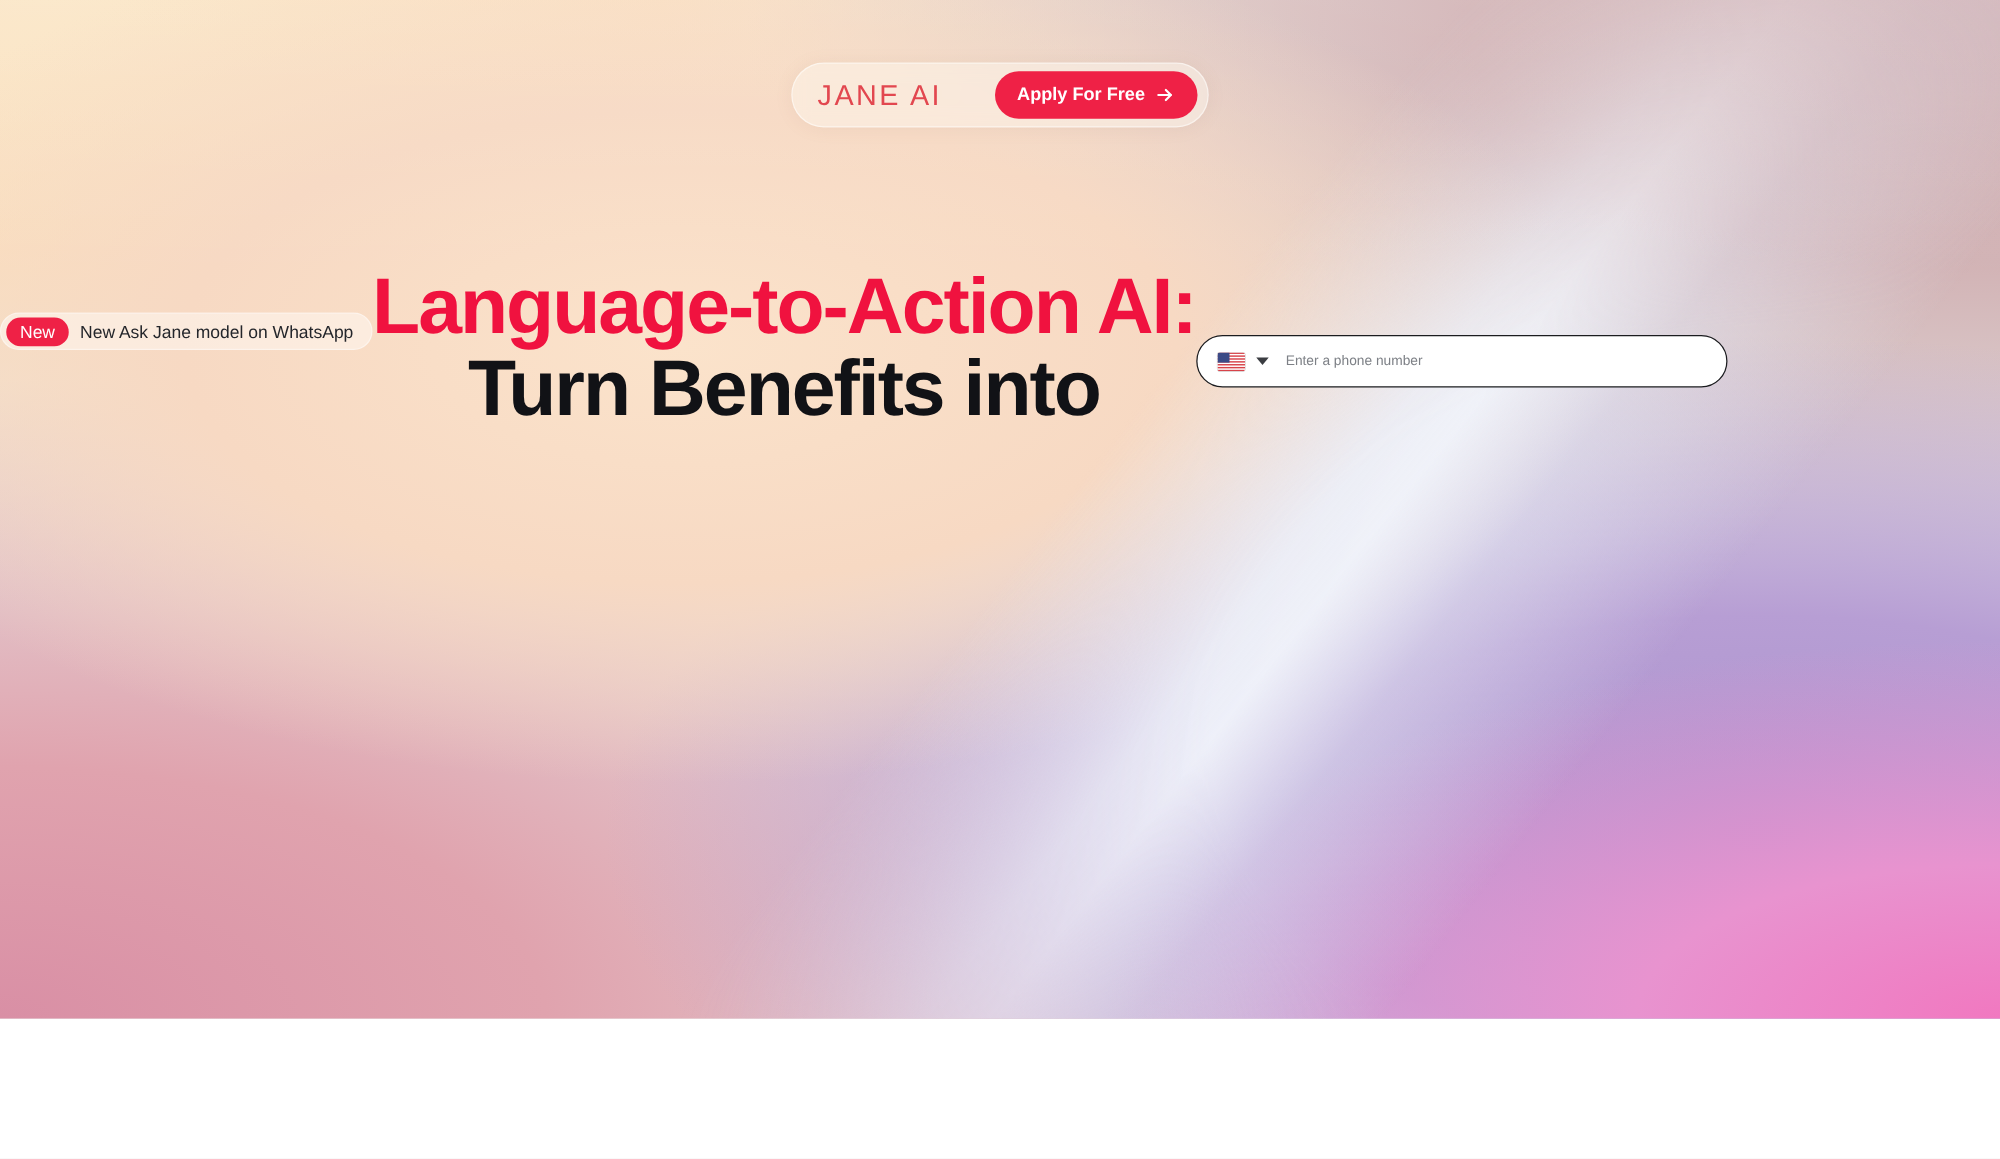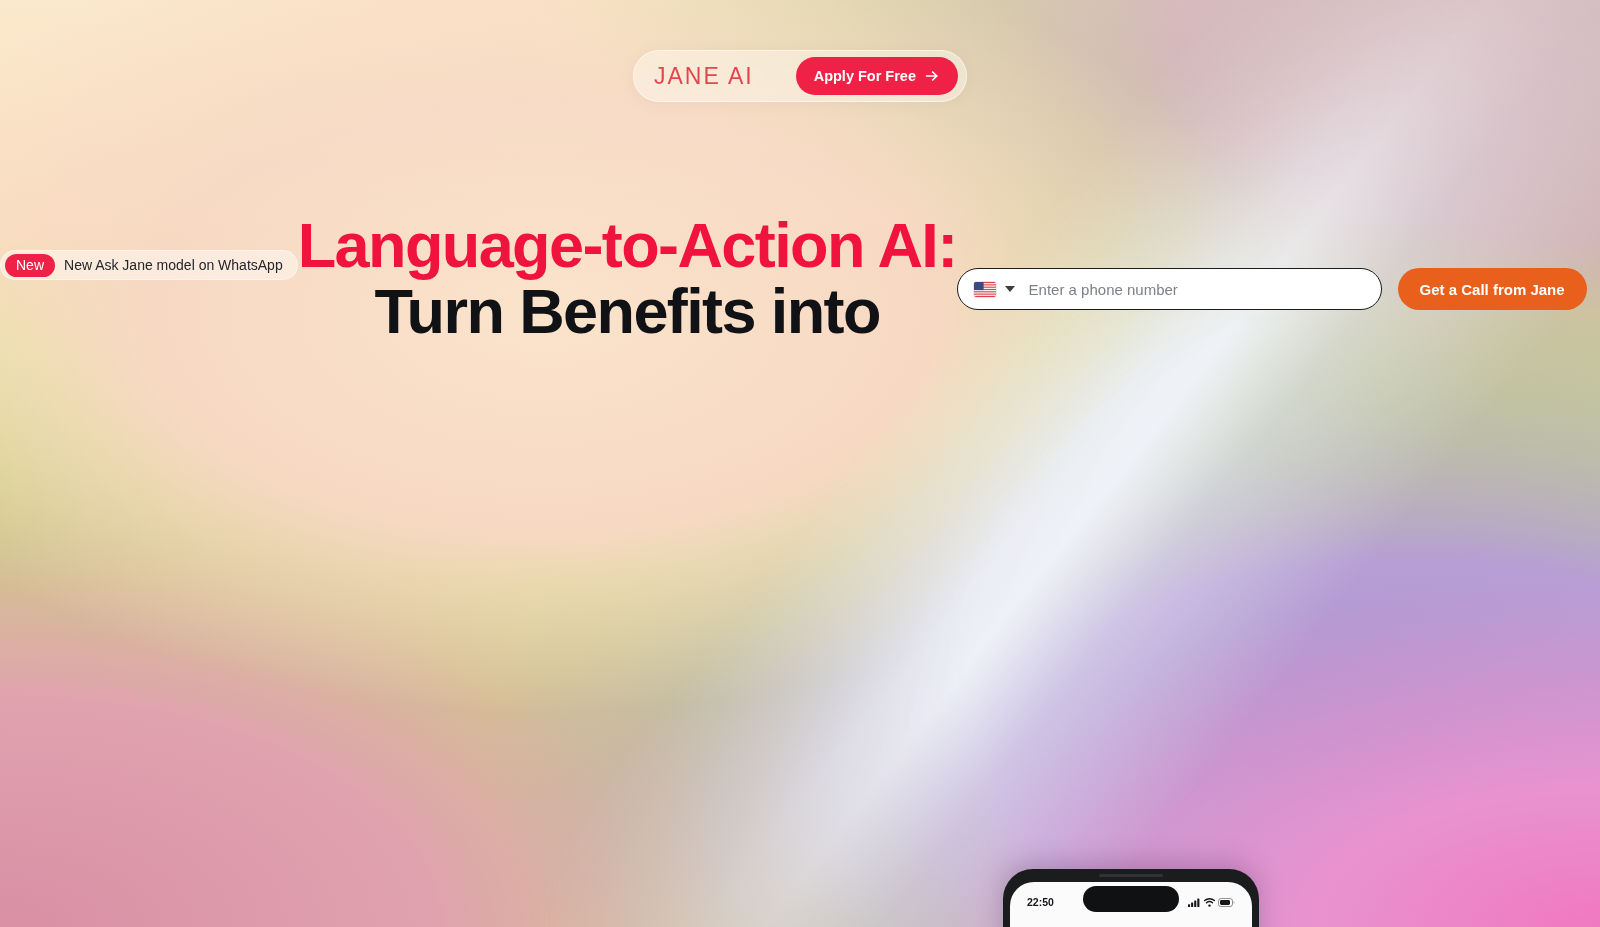--- a/index.html
+++ b/index.html
@@ -7,23 +7,23 @@
 
   html, body {
     width:1600px; height:927px;
     overflow:hidden;
     font-family:"Liberation Sans", sans-serif;
   }
 
   
   #page {
     position:relative;
-    width:1600px; height:927px;
+    width:1600px; height:815px;
     overflow:hidden;
-    background:#bef264;
+    background:#e5e5e5;
   }
   .bg-layer { position:absolute; inset:0; pointer-events:none; }
 
   
   #bg-cream {
     background:
       radial-gradient(120% 95% at 2% 0%, #fbe6c6 0%, #fae0bd 26%, rgba(250,221,186,0.0) 62%);
   }
   
   #bg-mauve {
@@ -176,21 +176,21 @@
   }
   #country-chevron {
     width:0; height:0; flex:none;
     border-left:5px solid transparent;
     border-right:5px solid transparent;
     border-top:6px solid #3b3d42;
     cursor:pointer;
   }
   #phone-input {
     flex:1; border:none; outline:none;
-    font-size:15px; color:#1b1c1f;
+    font-size:11px; color:#1b1c1f;
     background:transparent;
     font-family:"Liberation Sans", sans-serif;
     margin-left:5px;
   }
   #phone-input::placeholder { color:#7d8086; }
 
   #cta-btn {
     height:42px; padding:0 22px;
     background:#e8601c; color:#fff;
     font-size:15px; font-weight:bold;
@@ -289,21 +289,20 @@
           <rect x="0" y="11.54" width="22" height="1.15" fill="#d8434a"></rect>
           <rect x="0" y="13.85" width="22" height="1.15" fill="#d8434a"></rect>
           <rect x="0" y="0" width="9.6" height="8.1" fill="#3b4a86"></rect>
         </svg>
 
         <span id="country-chevron"></span>
 
         <input id="phone-input" type="text" placeholder="Enter a phone number" style="">
       </div>
 
-      <button id="cta-btn">Get a Call from Jane</button>
     </form>
   </section>
 
   <div id="phone-mock">
     <div id="phone-bezel-line"></div>
     <div id="phone-screen">
       <div id="phone-notch"></div>
       <div id="phone-status">
         <span>22:50</span>
         <span id="phone-status-icons">

